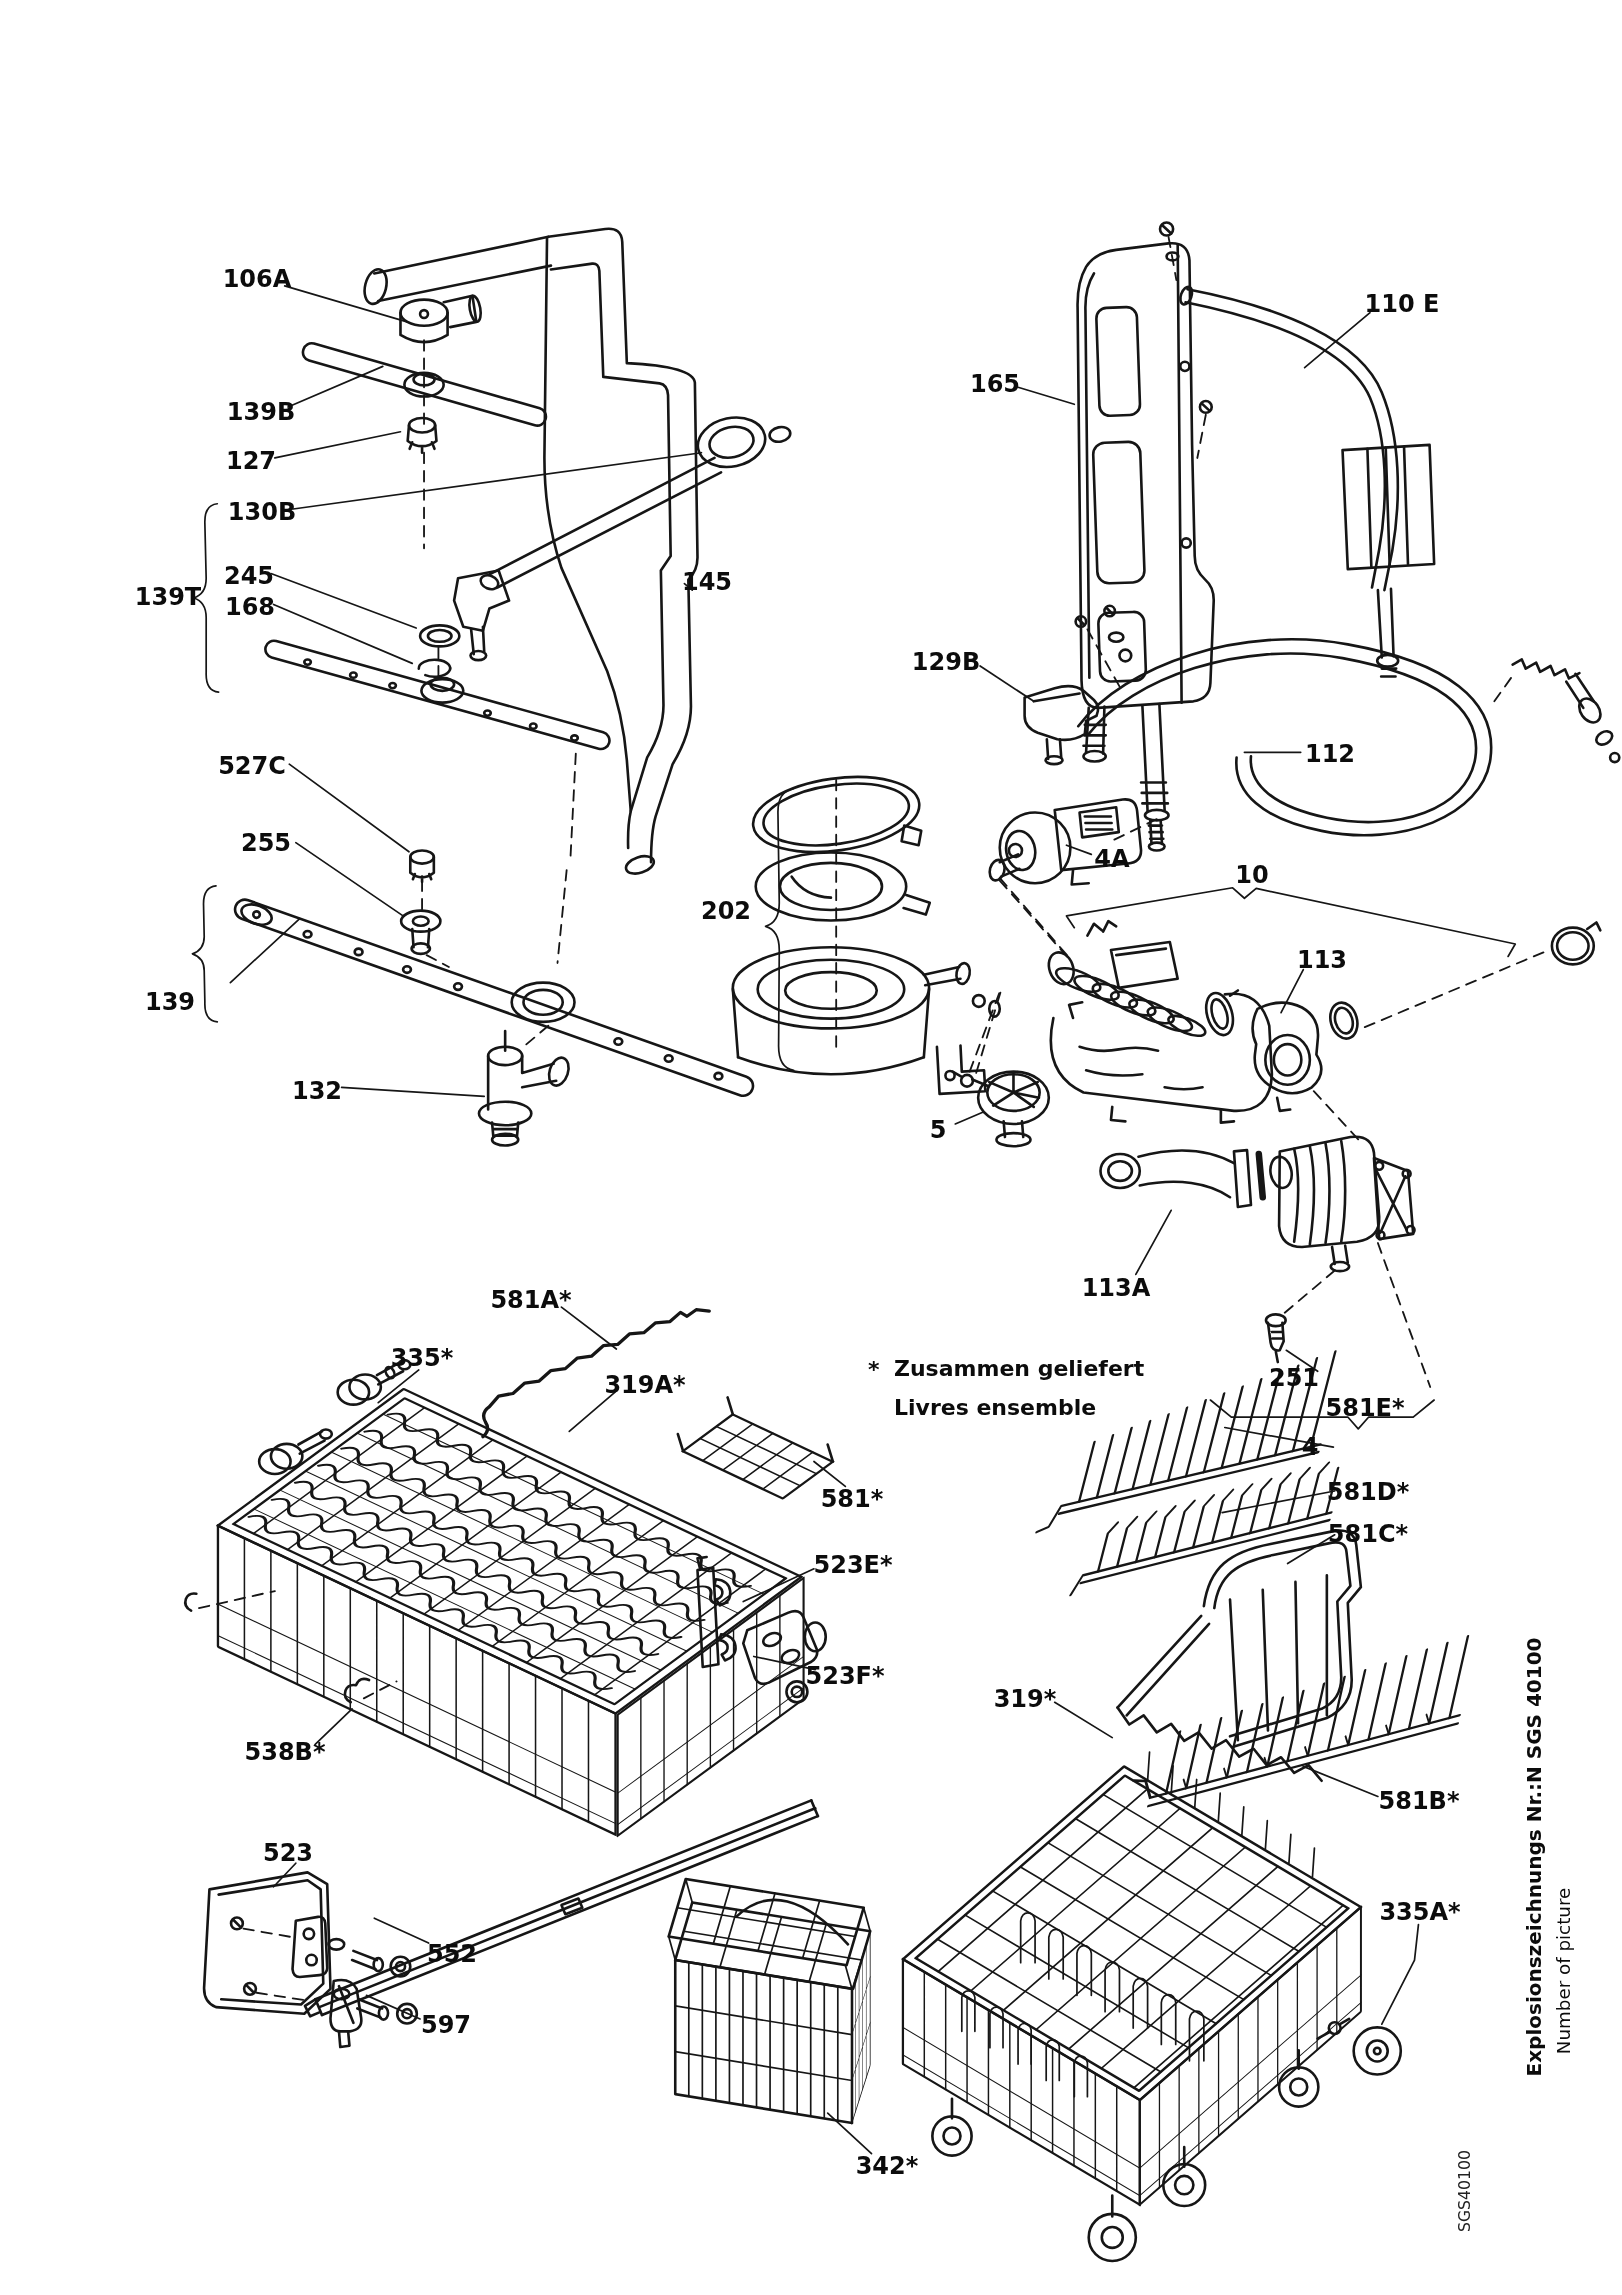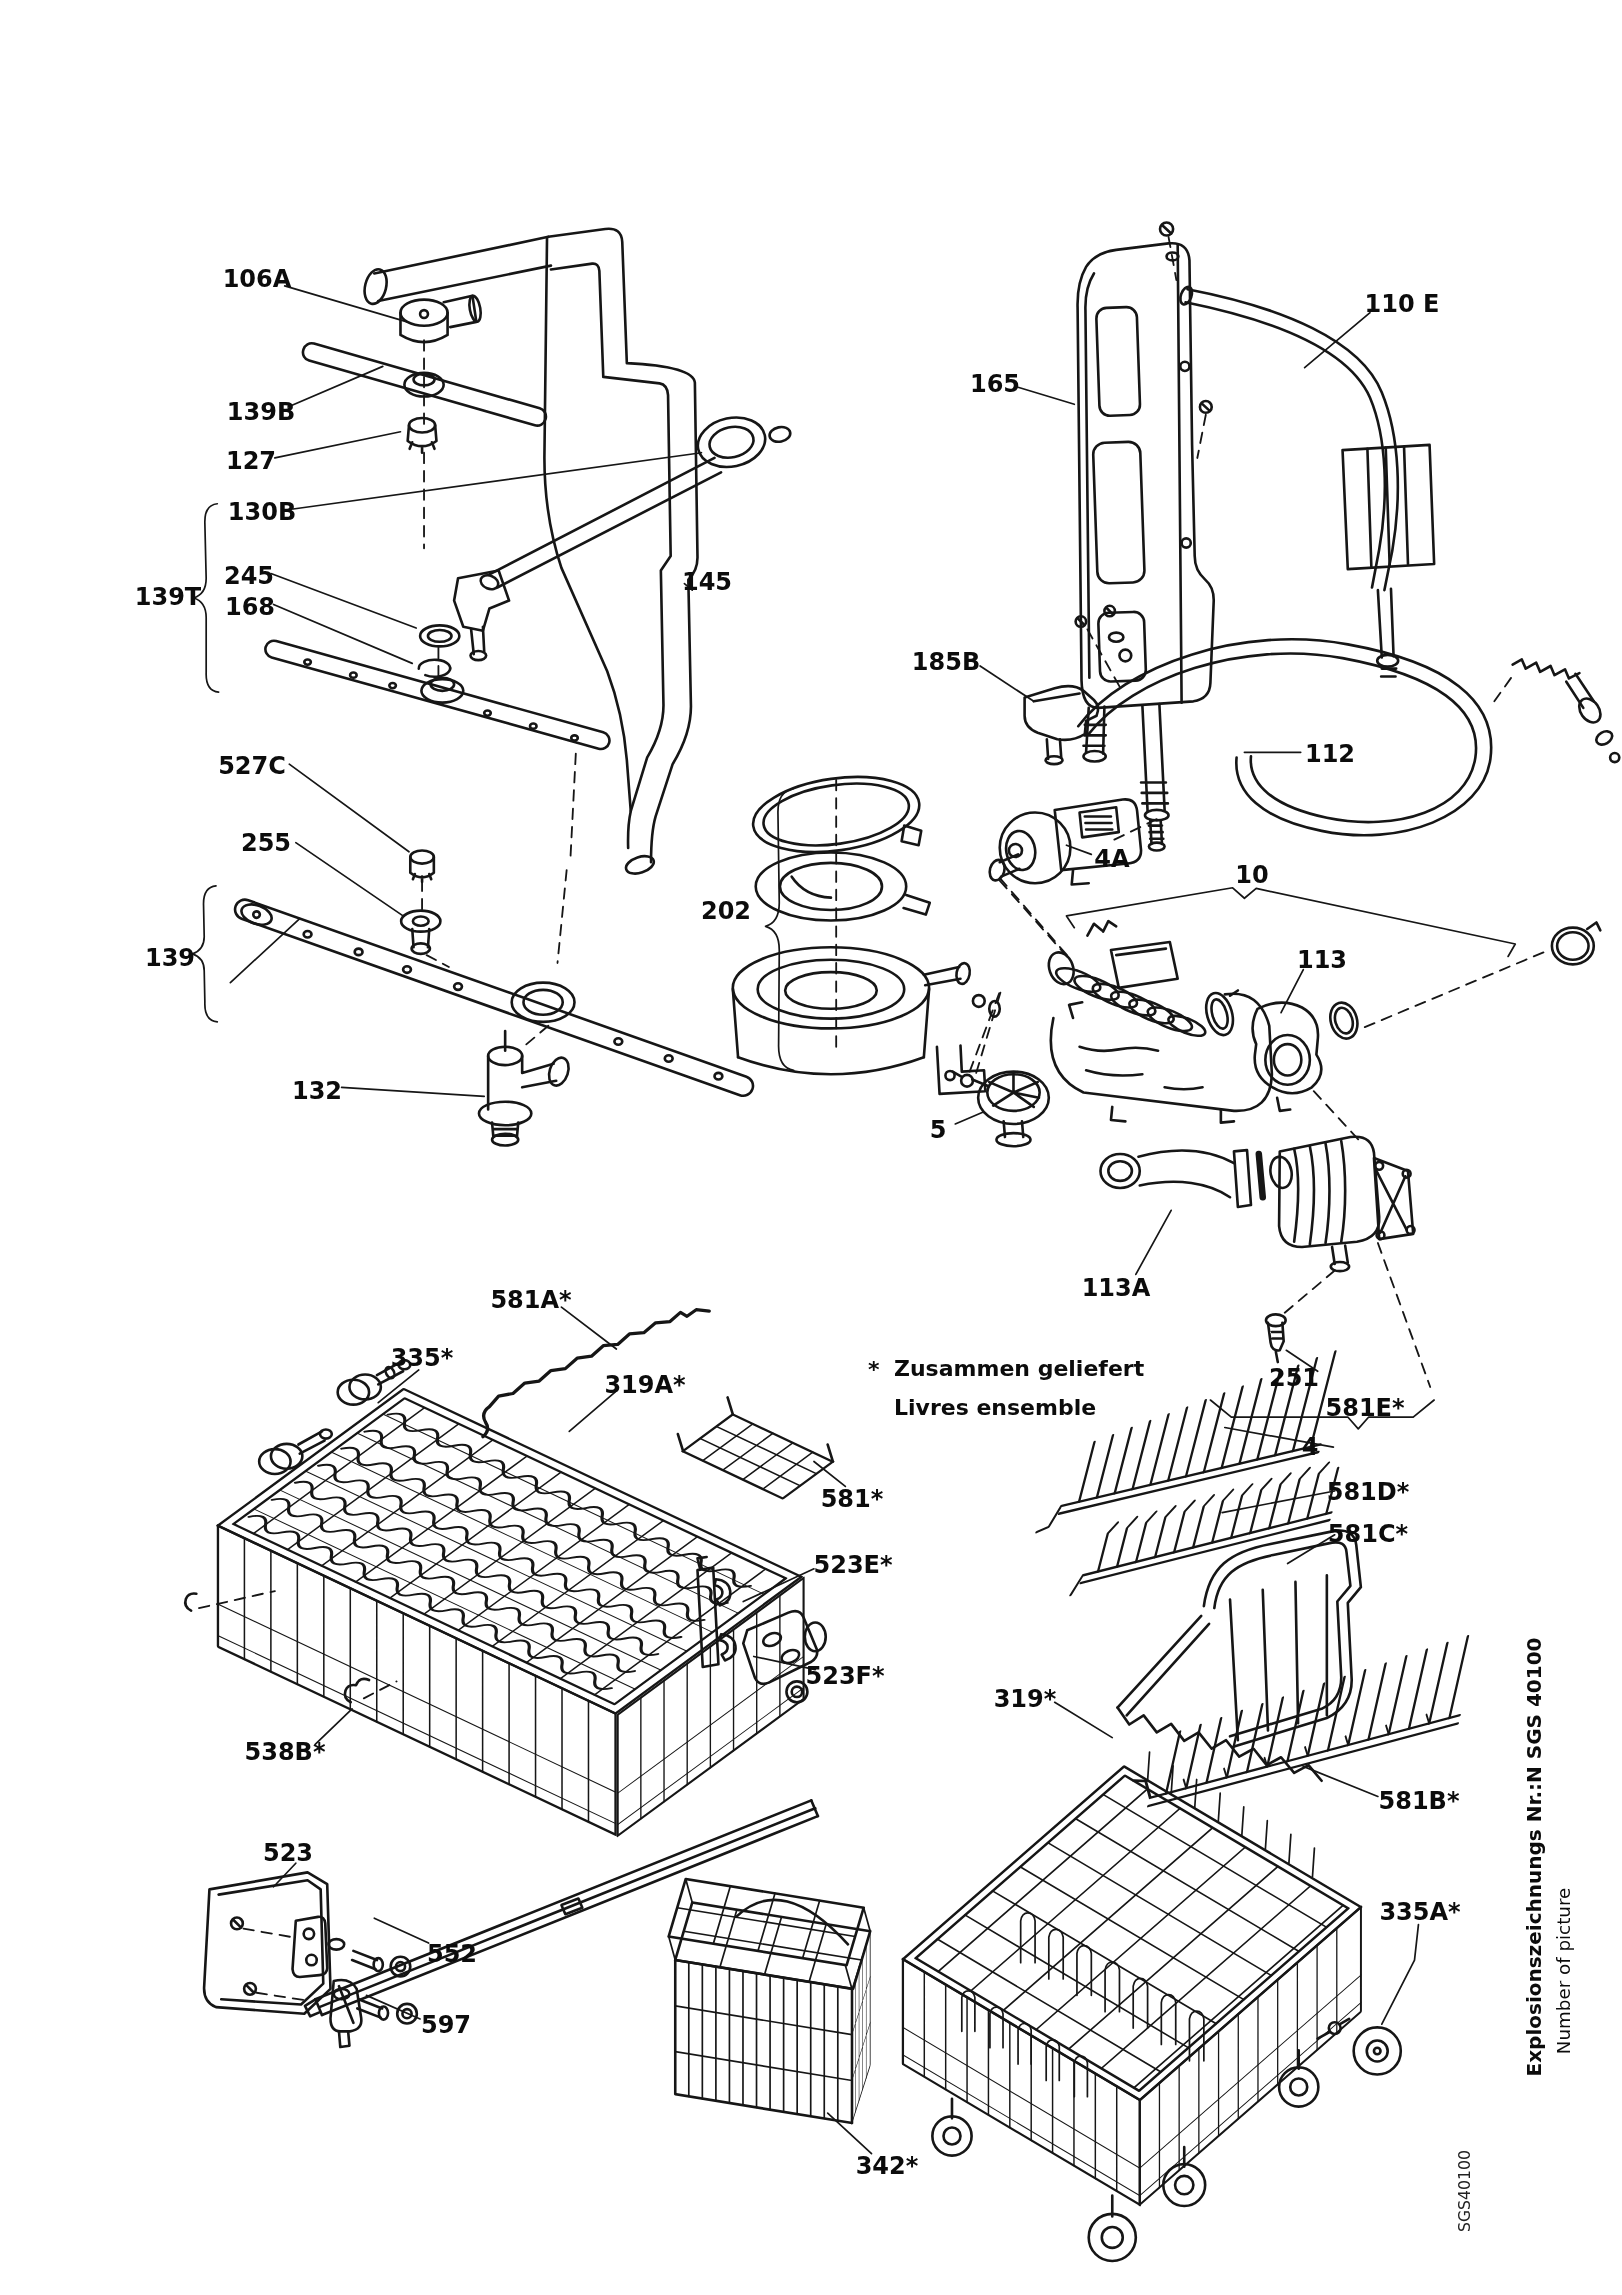--- a/index.html
+++ b/index.html
@@ -539,25 +539,25 @@
 <div class="plabel" style="left: 257px; top: 279px;">106A</div>
       <div class="plabel" style="left: 261px; top: 412px;">139B</div>
       <div class="plabel" style="left: 251px; top: 461px;">127</div>
       <div class="plabel" style="left: 262px; top: 512px;">130B</div>
       <div class="plabel" style="left: 249px; top: 576px;">245</div>
       <div class="plabel" style="left: 250px; top: 607px;">168</div>
       <div class="plabel" style="left: 168px; top: 597px;">139T</div>
       <div class="plabel" style="left: 707px; top: 582px;">145</div>
       <div class="plabel" style="left: 252px; top: 766px;">527C</div>
       <div class="plabel" style="left: 266px; top: 843px;">255</div>
-      <div class="plabel" style="left: 170px; top: 958px;">139</div>
+      <div class="plabel" style="left: 170px; top: 1002px;">139</div>
       <div class="plabel" style="left: 317px; top: 1091px;">132</div>
       <div class="plabel" style="left: 995px; top: 384px;">165</div>
       <div class="plabel" style="left: 1402px; top: 304px;">110 E</div>
-      <div class="plabel" style="left: 946px; top: 662px;">185B</div>
+      <div class="plabel" style="left: 946px; top: 662px;">129B</div>
       <div class="plabel" style="left: 1330px; top: 754px;">112</div>
       <div class="plabel" style="left: 1112px; top: 859px;">4A</div>
       <div class="plabel" style="left: 1252px; top: 875px;">10</div>
       <div class="plabel" style="left: 726px; top: 911px;">202</div>
       <div class="plabel" style="left: 1322px; top: 960px;">113</div>
       <div class="plabel" style="left: 938px; top: 1130px;">5</div>
       <div class="plabel" style="left: 1116px; top: 1288px;">113A</div>
       <div class="plabel" style="left: 1294px; top: 1378px;">251</div>
       <div class="plabel" style="left: 1310px; top: 1447px;">4</div>
       <div class="plabel" style="left: 531px; top: 1300px;">581A*</div>

